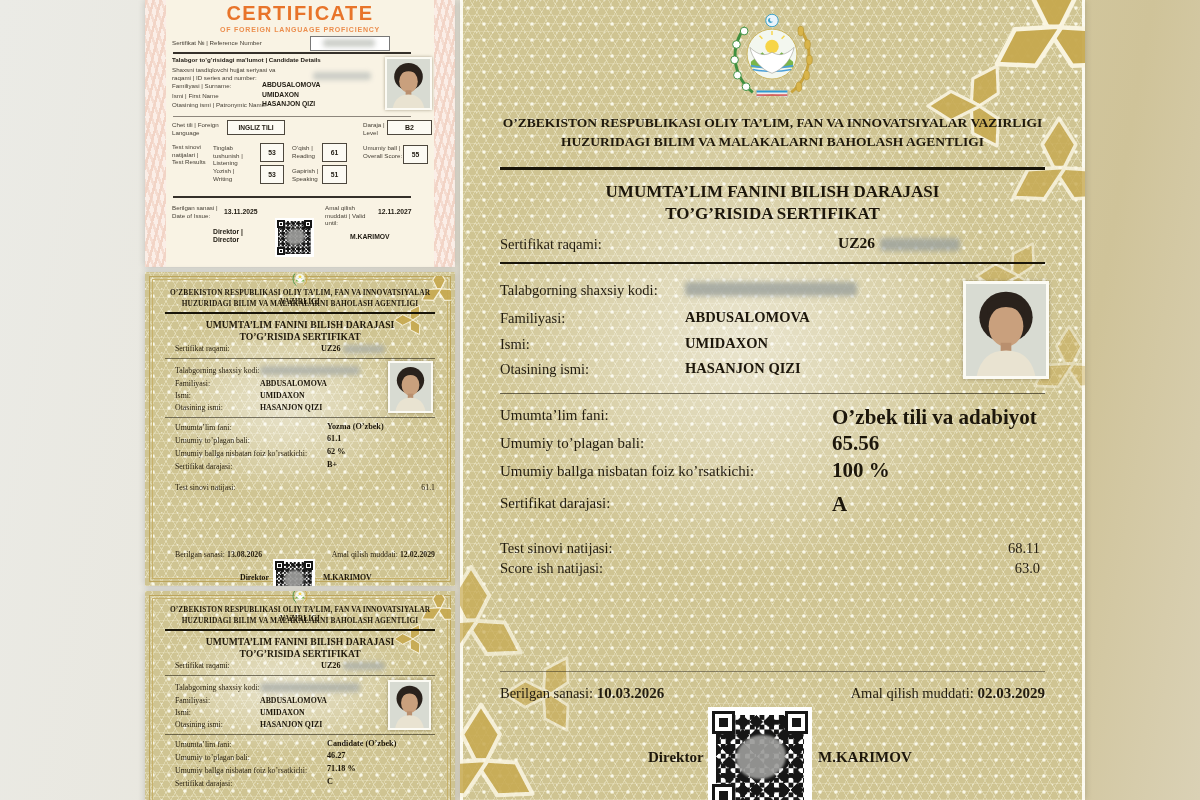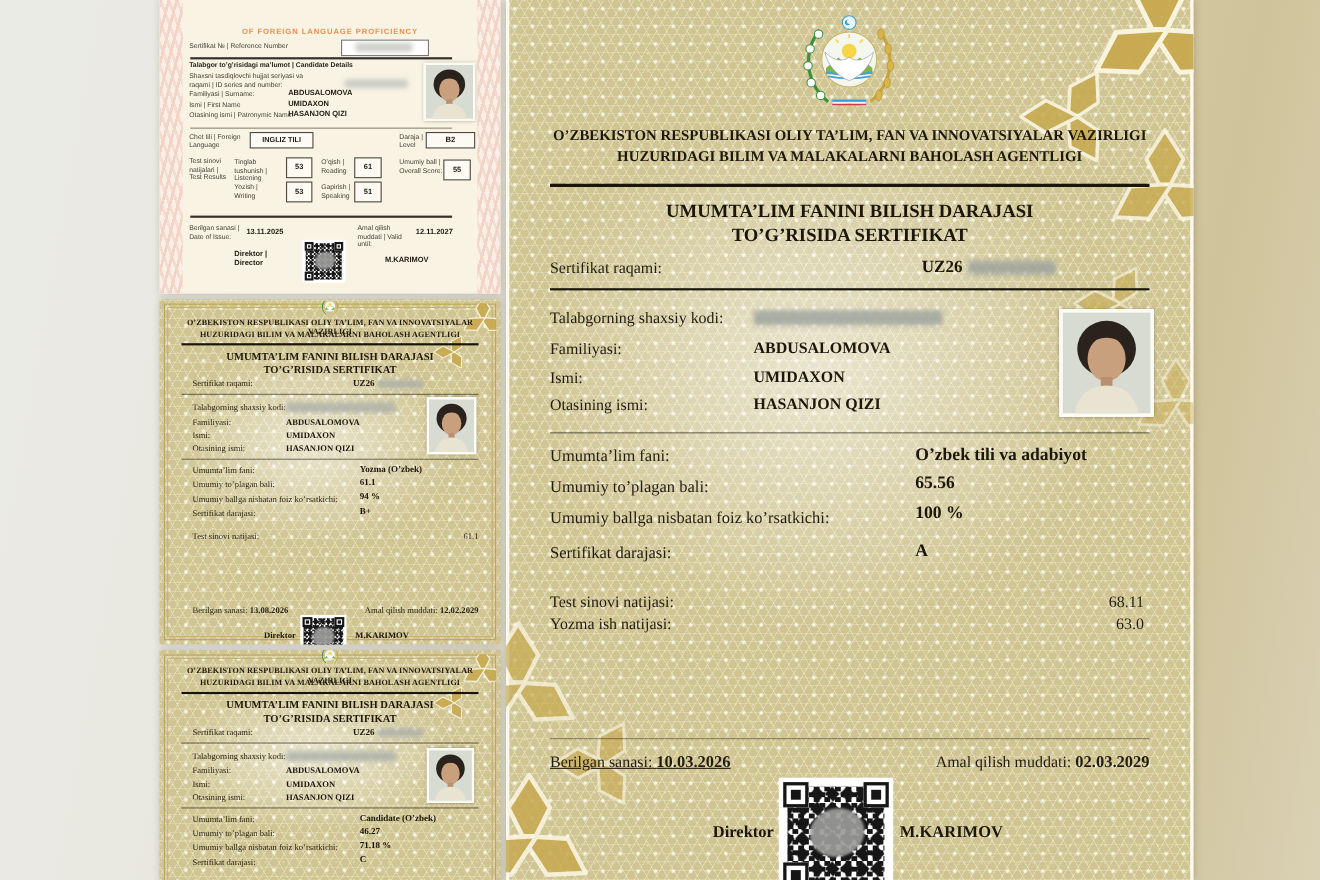--- a/index.html
+++ b/index.html
@@ -37,21 +37,21 @@
   .qr .f.tl{left:4%;top:4%;} .qr .f.tr{right:4%;top:4%;} .qr .f.bl{left:4%;bottom:4%;}
   .qr .blob{position:absolute;left:27%;top:27%;width:48%;height:42%;background:#9b9b99;border-radius:50%;
     filter:blur(1px);opacity:.92;transform:rotate(-14deg);}
   
   .photo{position:absolute;background:#fcfbf4;border:3px solid #fcfbf4;box-sizing:border-box;box-shadow:0 0 3px rgba(90,80,50,.5);}
   .photo svg{display:block;width:100%;height:100%;}
   .photo.sm{border-width:2px;}
   
   .bc-lbl{position:absolute;left:40px;font-size:14.5px;color:#221c10;}
   .bc-v1{position:absolute;left:225px;font-weight:bold;font-size:14.5px;color:#1c160b;}
-  .bc-v2{position:absolute;left:372px;font-weight:bold;font-size:16px;color:#1c160b;}
+  .bc-v2{position:absolute;left:372px;font-weight:bold;font-size:21px;color:#1c160b;}
   .bc-r{position:absolute;right:45px;font-size:14.5px;color:#221c10;}
   
   .sc .min{position:absolute;left:12px;right:12px;text-align:center;font-weight:bold;font-size:7.4px;color:#20190c;letter-spacing:.1px;}
   .sc .ttl{position:absolute;left:0;right:0;text-align:center;font-weight:bold;font-size:9.6px;color:#20190c;}
   .sc .lbl{position:absolute;left:30px;font-size:7.8px;color:#2a2212;}
   .sc .v1{position:absolute;left:115px;font-weight:bold;font-size:7.8px;color:#1c160b;}
   .sc .v2{position:absolute;left:182px;font-weight:bold;font-size:8.2px;color:#1c160b;}
   .sc .vr{position:absolute;right:20px;font-size:7.8px;color:#2a2212;}
   .sc .shr{position:absolute;left:20px;right:20px;background:#191509;}
   .frame{position:absolute;inset:4px;border:1px solid #bca55c;pointer-events:none;}
@@ -72,20 +72,21 @@
 </style>
 </head>
 <body>
 
 <div class="stage">
 
   <section class="cert pinkbg" style="left:145px;top:0;width:310px;height:267px;">
     <div class="pinkedge" style="left:0;"></div>
     <div class="pinkedge" style="right:0;"></div>
 
+    <div class="abs ctr" style="top:2px;font-family:'Liberation Sans',sans-serif;font-weight:bold;font-size:20px;letter-spacing:1.5px;color:#e8742a;">CERTIFICATE</div>
     <div class="abs ctr" style="top:26px;font-family:'Liberation Sans',sans-serif;font-weight:bold;font-size:7px;letter-spacing:.8px;color:#ec8e4e;">OF FOREIGN LANGUAGE PROFICIENCY</div>
 
     <div class="pc-lbl" style="left:27px;top:39px;width:125px;">Sertifikat № | Reference Number</div>
     <div class="abs" style="left:165px;top:36px;width:78px;height:13px;background:#fff;border:1px solid #777;">
       <div class="redact light" style="left:12px;top:2px;width:52px;height:8px;"></div>
     </div>
 
     <div class="pc-hr" style="top:52px;height:1.5px;"></div>
 
     <div class="pc-lbl" style="left:27px;top:56px;font-weight:bold;color:#26211a;">Talabgor to’g’risidagi ma’lumot | Candidate Details</div>
@@ -204,21 +205,21 @@
         <path d="M8,72 Q12,52 30,52 Q48,52 52,72 Z" fill="#e9e3d1"></path>
       </svg>
     </div>
 
     <div class="shr" style="top:145px;height:1px;opacity:.55;"></div>
     <div class="lbl" style="top:151px;">Umumta’lim fani:</div>
     <div class="v2" style="top:150px;">Yozma (O’zbek)</div>
     <div class="lbl" style="top:164px;">Umumiy to’plagan bali:</div>
     <div class="v2" style="top:162px;">61.1</div>
     <div class="lbl" style="top:177px;">Umumiy ballga nisbatan foiz ko’rsatkichi:</div>
-    <div class="v2" style="top:175px;">94 %</div>
+    <div class="v2" style="top:175px;">62 %</div>
     <div class="lbl" style="top:190px;">Sertifikat darajasi:</div>
     <div class="v2" style="top:188px;">B+</div>
 
     <div class="lbl" style="top:211px;">Test sinovi natijasi:</div>
     <div class="vr" style="top:211px;">61.1</div>
 
     <div class="lbl" style="top:278px;"><span>Berilgan sanasi:</span> <b>13.08.2026</b></div>
     <div class="vr" style="top:278px;text-align:center;"><span>Amal qilish muddati:</span> <b>12.02.2029</b></div>
 
     <div class="v1" style="left:95px;top:301px;">Direktor</div>
@@ -425,26 +426,26 @@
     <div class="bc-v2" style="top:405px;">O’zbek tili va adabiyot</div>
     <div class="bc-lbl" style="top:435px;font-size:15px;">Umumiy to’plagan bali:</div>
     <div class="bc-v2" style="top:431px;text-align:right;">65.56</div>
     <div class="bc-lbl" style="top:463px;font-size:15px;">Umumiy ballga nisbatan foiz ko’rsatkichi:</div>
     <div class="bc-v2" style="top:458px;">100 %</div>
     <div class="bc-lbl" style="top:495px;font-size:15px;">Sertifikat darajasi:</div>
     <div class="bc-v2" style="top:492px;">A</div>
 
     <div class="bc-lbl" style="top:540px;">Test sinovi natijasi:</div>
     <div class="bc-r" style="top:540px;">68.11</div>
-    <div class="bc-lbl" style="top:560px;">Yozma ish natijasi:</div>
+    <div class="bc-lbl" style="top:560px;">Score ish natijasi:</div>
     <div class="bc-r" style="top:560px;">63.0</div>
 
     <div class="hr" style="top:671px;height:1px;opacity:.45;"></div>
 
-    <div class="bc-lbl" style="top:685px;text-decoration:underline;"><span>Berilgan sanasi:</span> <b style="font-size:15px;">10.03.2026</b></div>
+    <div class="bc-lbl" style="top:685px;"><span>Berilgan sanasi:</span> <b style="font-size:15px;">10.03.2026</b></div>
     <div class="bc-r" style="top:685px;right:40px;"><span>Amal qilish muddati:</span> <b style="font-size:15px;">02.03.2029</b></div>
 
     <div class="abs" style="left:188px;top:749px;font-weight:bold;font-size:15px;color:#1c160b;">Direktor</div>
     <div class="qr" style="left:248px;top:707px;width:104px;height:104px;">
       <div class="pat"></div>
       <div class="f tl"></div>
       <div class="f tr"></div>
       <div class="f bl"></div>
       <div class="blob"></div>
     </div>

